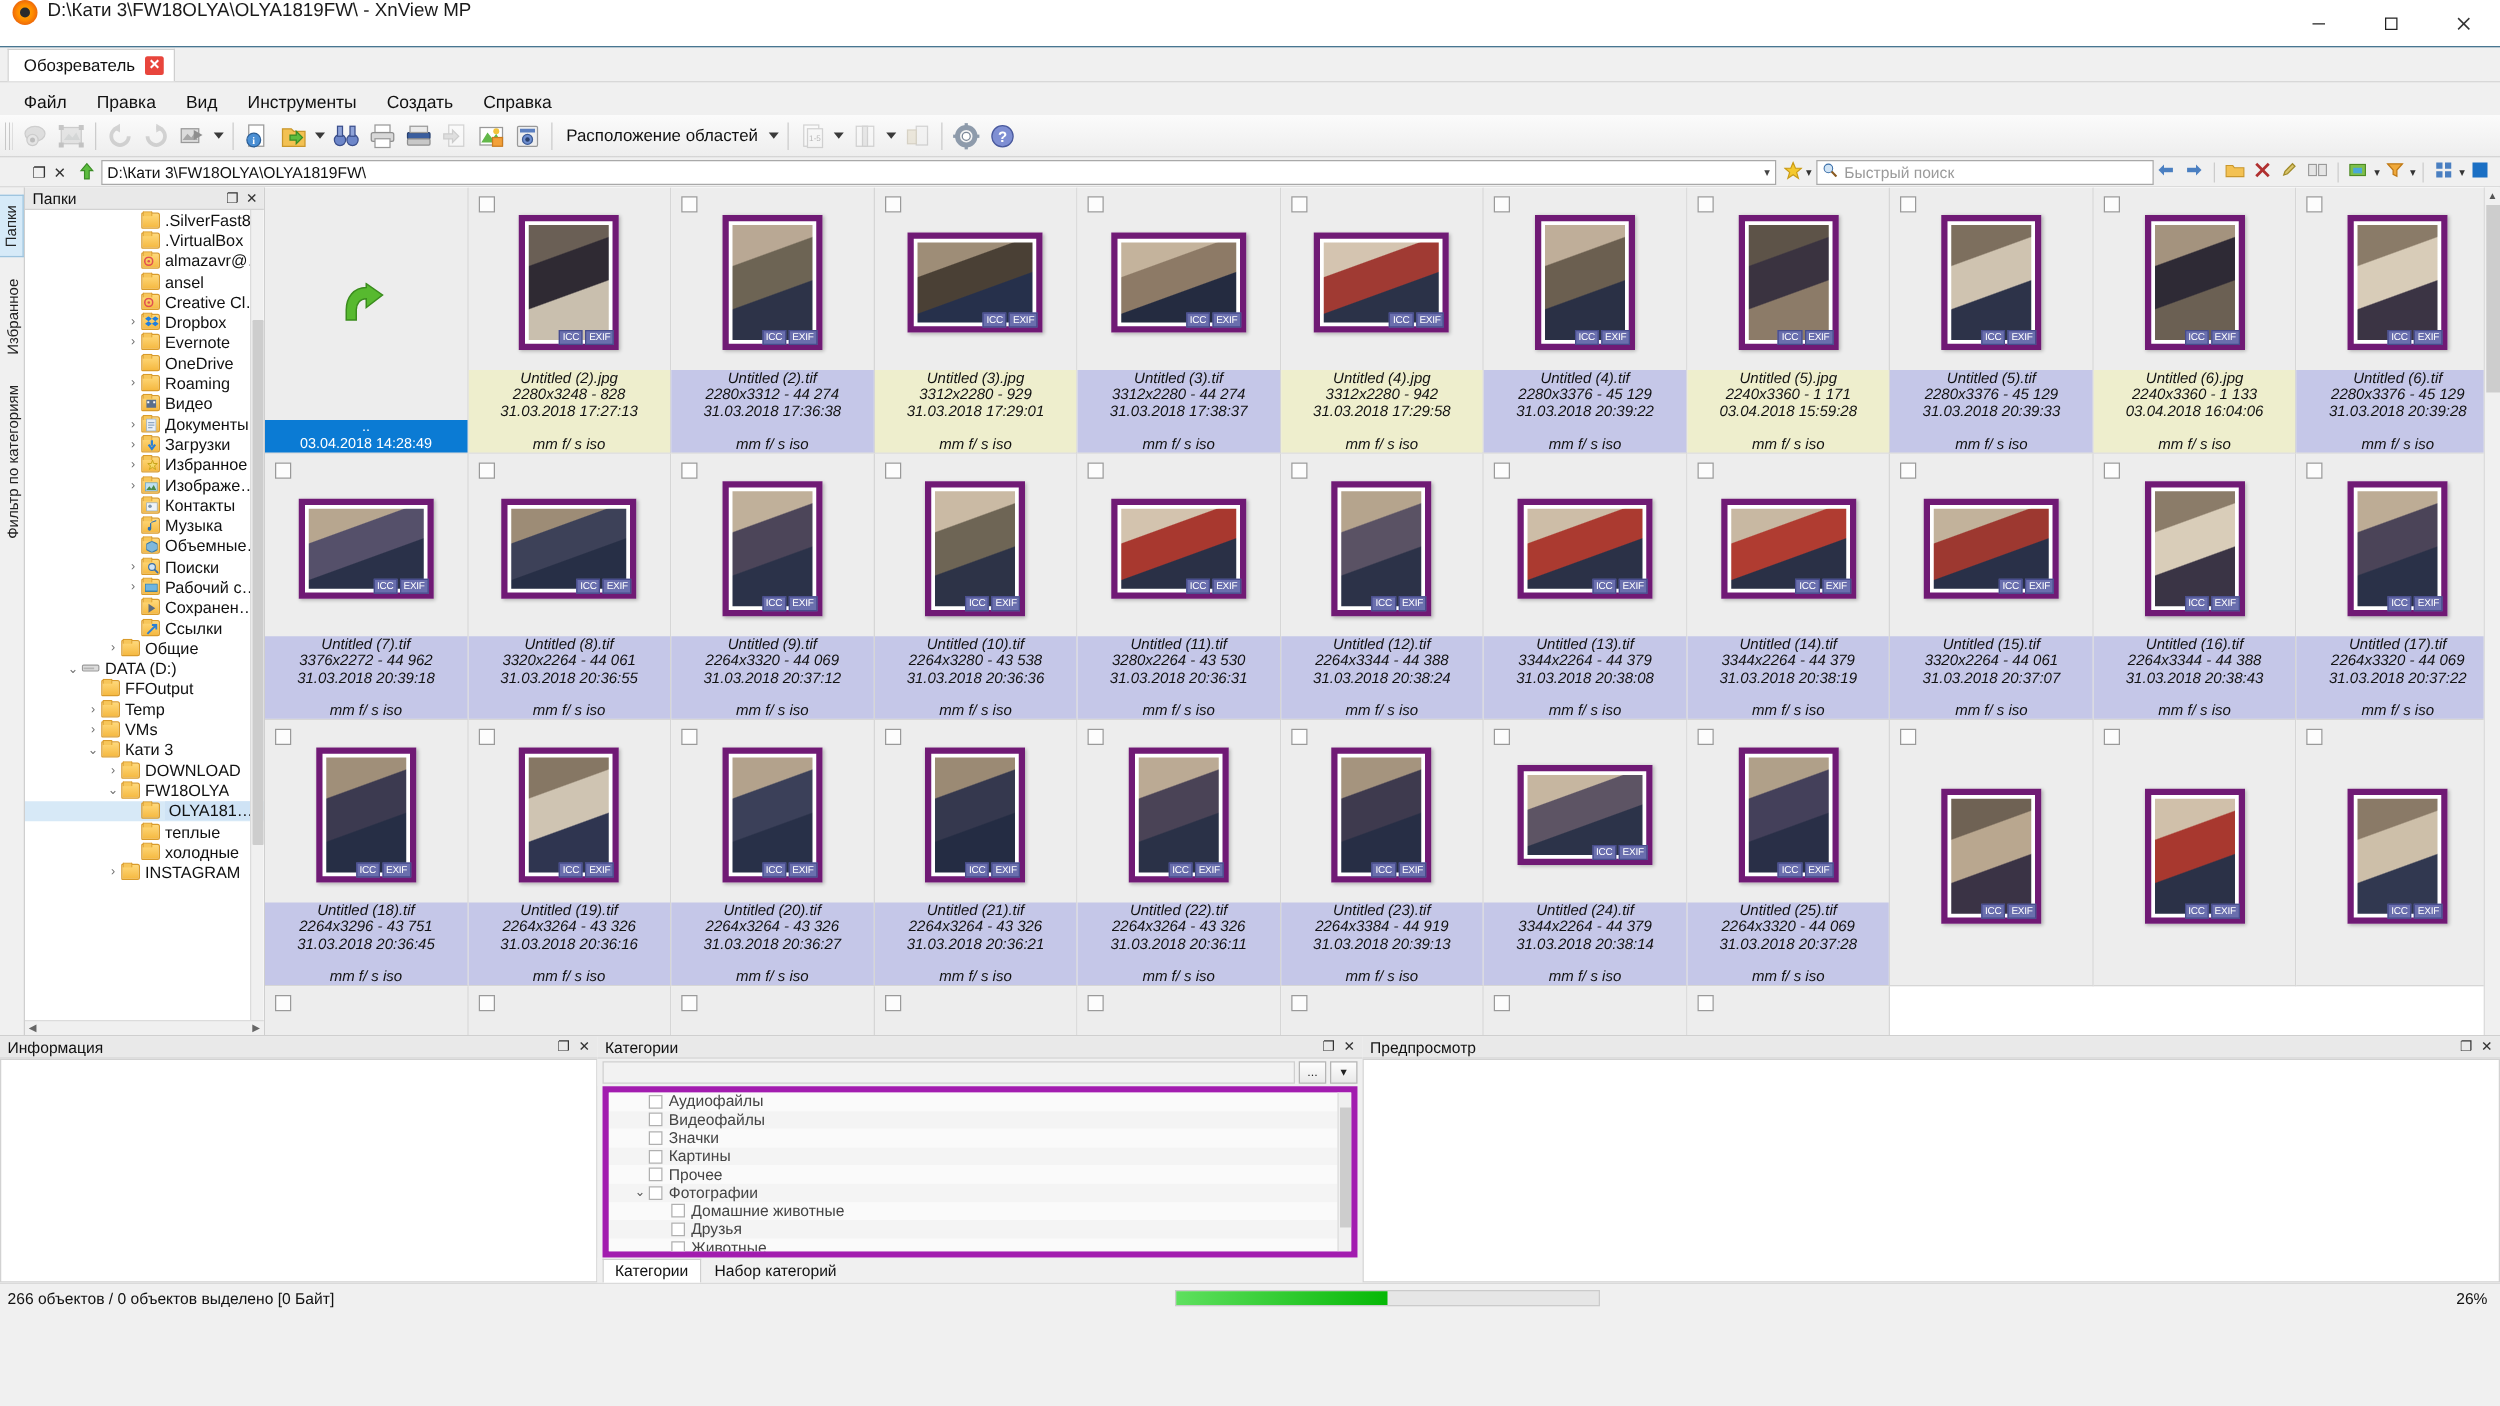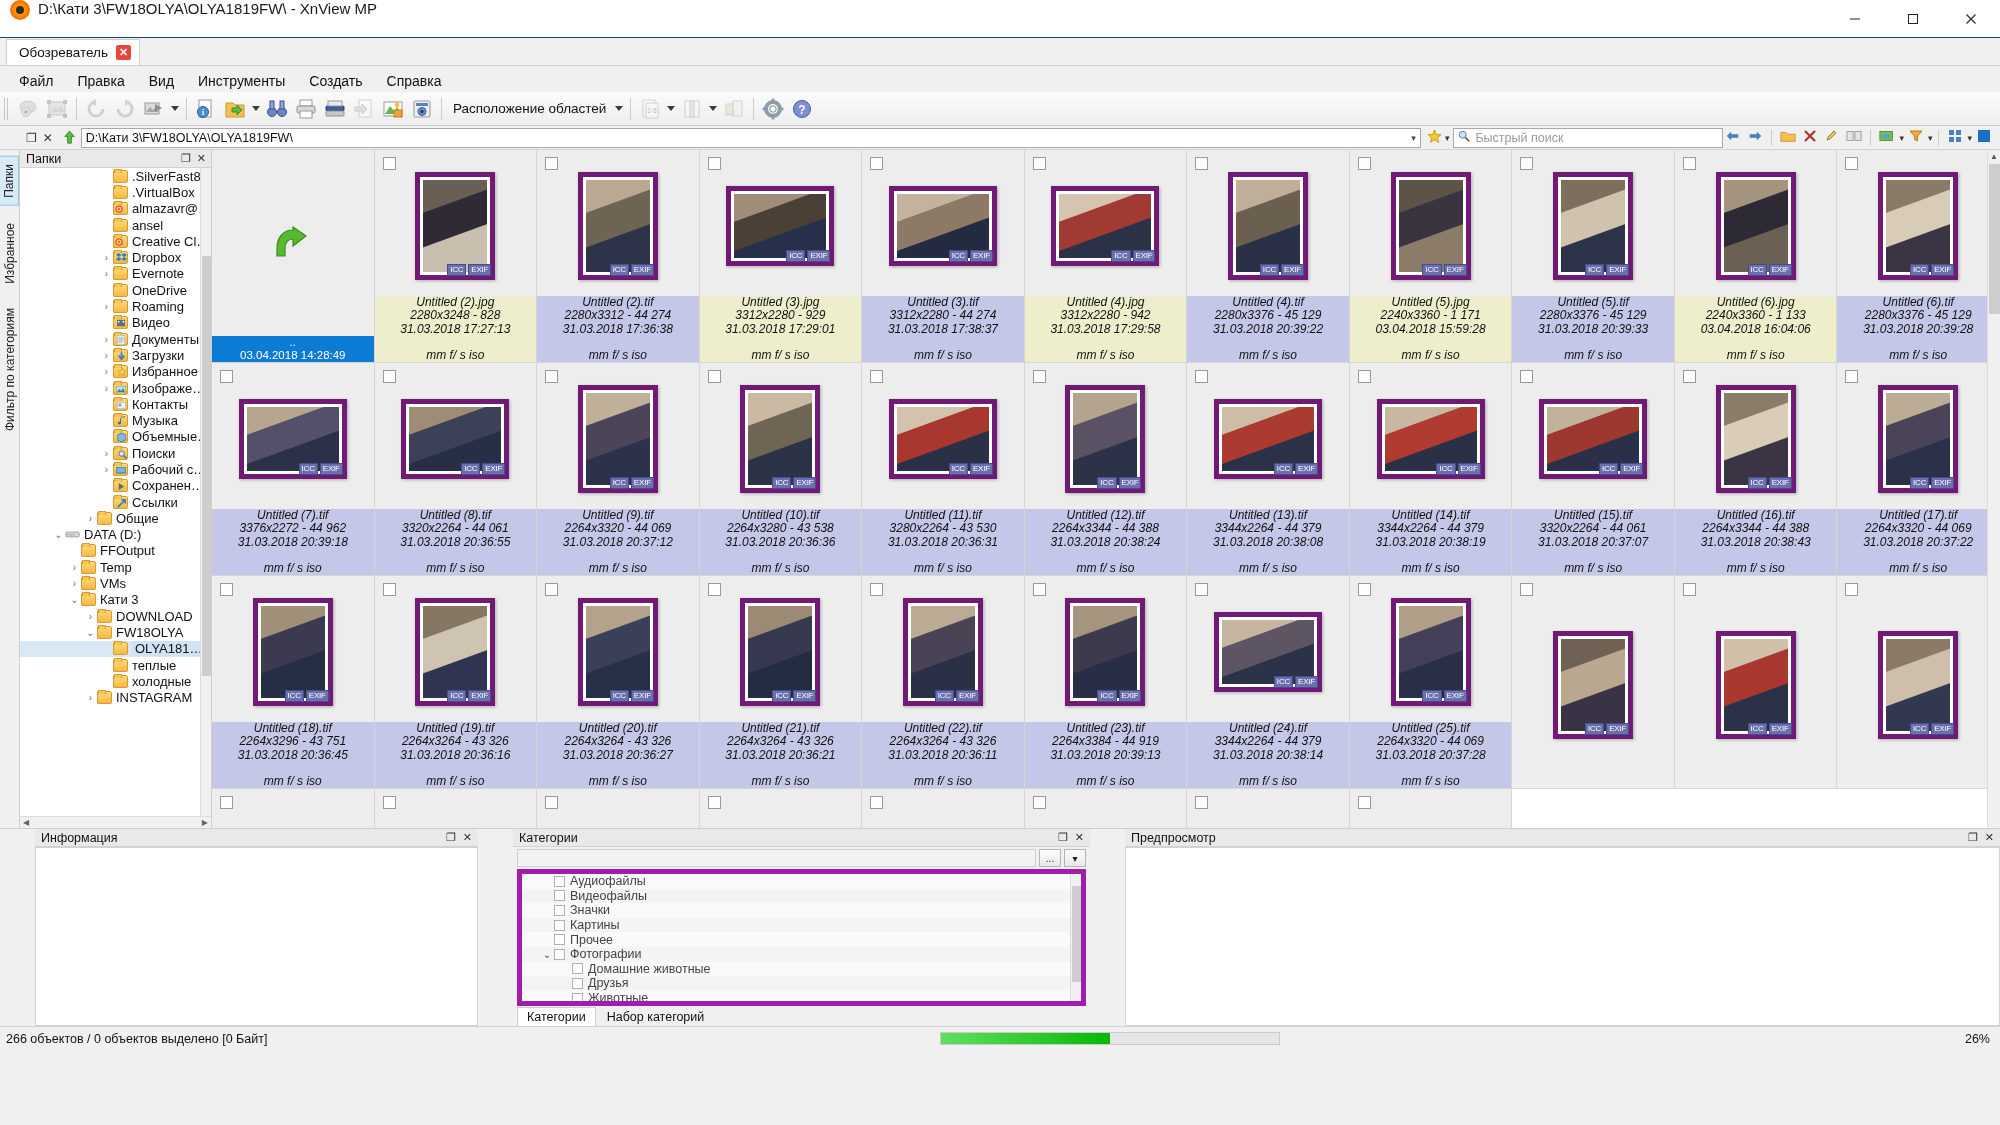--- a/index.html
+++ b/index.html
@@ -181,21 +181,21 @@
 
   .vscroll {
     position:absolute; right:0; top:0; width: 13px; height:100%;
     background:#f0f0f0; border-left:1px solid #dcdcdc;
   }
   .vthumb { position:absolute; left:1px; top:14px; width:11px; height:150px; background:#cdcdcd; }
   .sbtn { height:13px; display:flex; align-items:center; justify-content:center; font-size:8px; color:#555; }
 
   
   .dock { display:flex; height: 198px; border-top: 1px solid #cfcfcf; background:#f0f0f0; }
-  .dpanel { display:flex; flex-direction:column; background:#f0f0f0;padding-left:35px; }
+  .dpanel { display:flex; flex-direction:column; background:#f0f0f0; }
   .dpanel .body { flex:1; background:#fff; border:1px solid #d2d2d2; margin: 0; }
   .dhdr {
     height: 18px; background: #e9e9e9; display:flex; align-items:center;
     font-size:12.5px; color:#111; padding-left:6px; border-bottom:1px solid #d2d2d2;
   }
   .dhdr .ctl { margin-left:auto; display:flex; gap:7px; padding-right:6px; font-size:11px; color:#333; }
 
   .cat-toolbar { display:flex; height:22px; align-items:center; gap:3px; padding:2px 4px; background:#f0f0f0;}
   .cat-field { flex:1; height:18px; background:#f2f2f2; border:1px solid #cfcfcf; }
   .cat-btn { width:22px; height:18px; background:linear-gradient(#fdfdfd,#e9e9e9); border:1px solid #b5b5b5;

